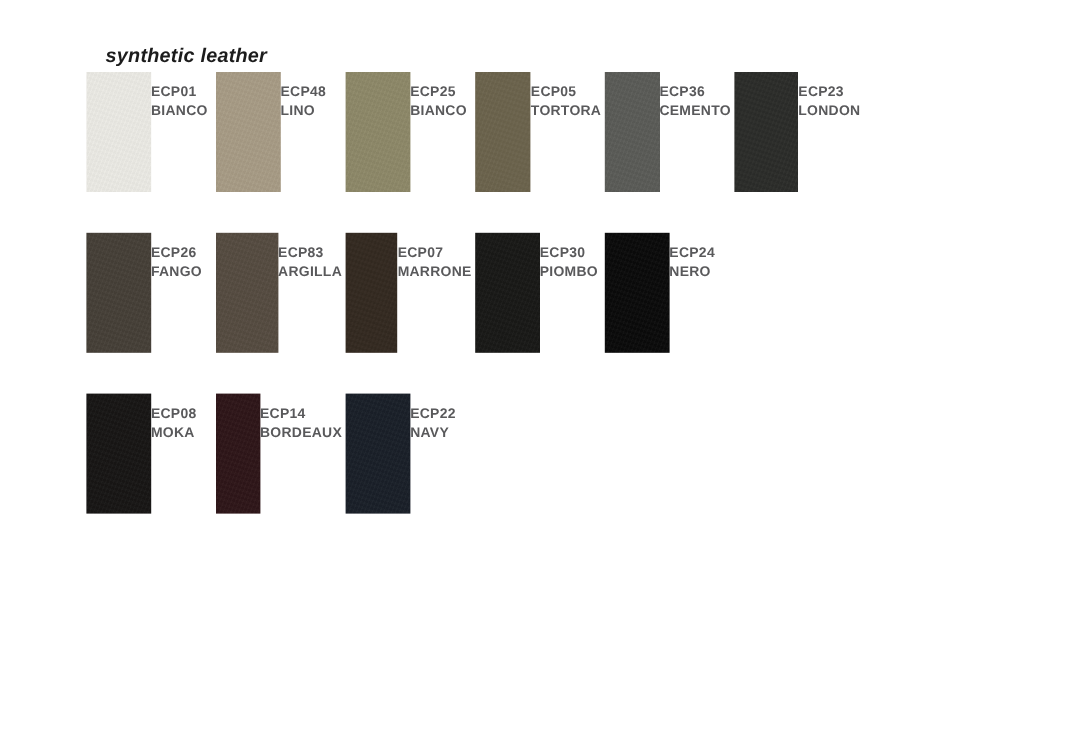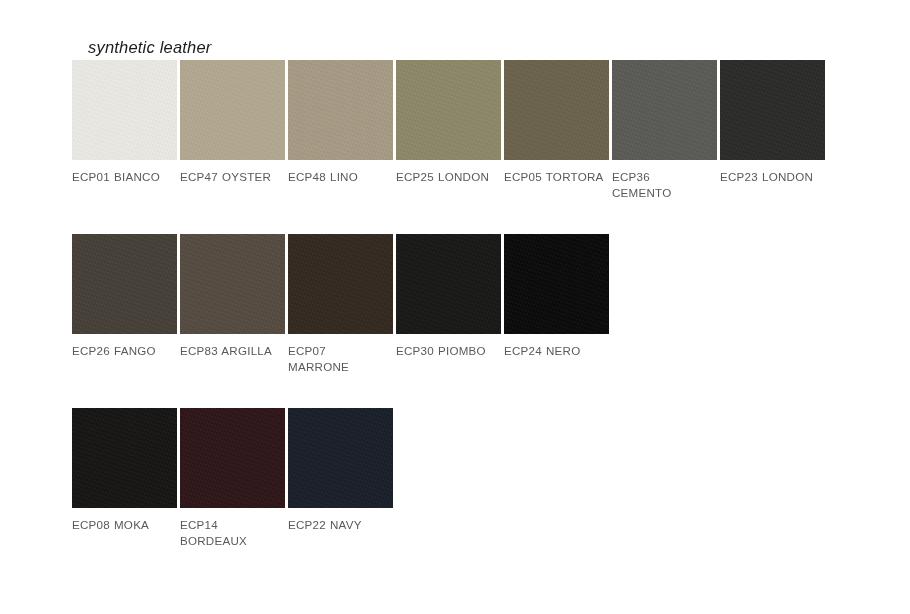--- a/index.html
+++ b/index.html
@@ -12,20 +12,21 @@
     background: #ffffff;
     font-family: "Liberation Sans", sans-serif;
     overflow: hidden;
     position: relative;
   }
 
   #page {
     position: relative;
     width: 910px;
     height: 452px;
+    font-weight: bold;
   }
 
   #title {
     position: absolute;
     left: 88px;
     top: 38px;
     font-style: italic;
     font-size: 16.5px;
     letter-spacing: 0.2px;
     color: #1c1c1c;
@@ -43,21 +44,21 @@
   .swatch-row {
     display: flex;
     flex-direction: row;
     margin-bottom: 34px;
   }
 
   .swatch-cell {
     width: 105px;
     margin-right: 3px;
     display: flex;
-    flex-direction: column;
+    flex-direction: row;
   }
 
   .swatch-chip {
     width: 105px;
     height: 100px;
     display: block;
     position: relative;
     overflow: hidden;
   }
 
@@ -107,30 +108,26 @@
 
   <div id="title">synthetic leather</div>
 
   <div id="grid">
       <div class="swatch-row">
         <div class="swatch-cell">
           <div class="swatch-chip" title="#ebeae4" style="background-color: rgb(235, 234, 228);"></div>
           <div class="swatch-label">ECP01 BIANCO</div>
         </div>
         <div class="swatch-cell">
-          <div class="swatch-chip" title="#b3a891" style="background-color: rgb(179, 168, 145);"></div>
-          <div class="swatch-label">ECP47 OYSTER</div>
-        </div>
-        <div class="swatch-cell">
           <div class="swatch-chip" title="#a79b85" style="background-color: rgb(167, 155, 133);"></div>
           <div class="swatch-label">ECP48 LINO</div>
         </div>
         <div class="swatch-cell">
           <div class="swatch-chip" title="#8d8868" style="background-color: rgb(141, 136, 104);"></div>
-          <div class="swatch-label">ECP25 LONDON</div>
+          <div class="swatch-label">ECP25 BIANCO</div>
         </div>
         <div class="swatch-cell">
           <div class="swatch-chip" title="#6b634c" style="background-color: rgb(107, 99, 76);"></div>
           <div class="swatch-label">ECP05 TORTORA</div>
         </div>
         <div class="swatch-cell">
           <div class="swatch-chip" title="#5a5b57" style="background-color: rgb(90, 91, 87);"></div>
           <div class="swatch-label">ECP36 CEMENTO</div>
         </div>
         <div class="swatch-cell">

